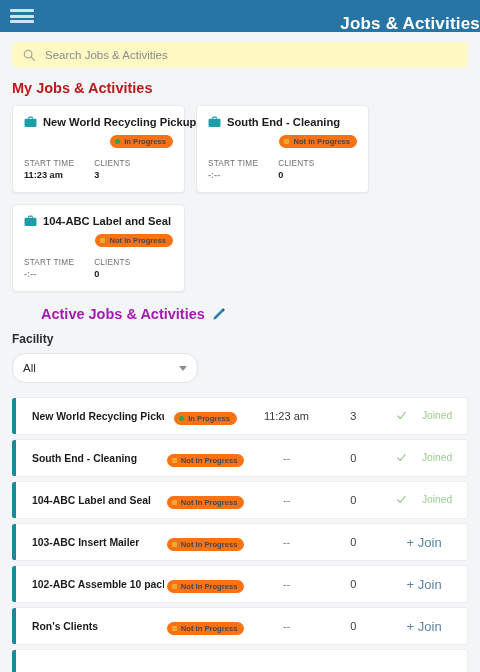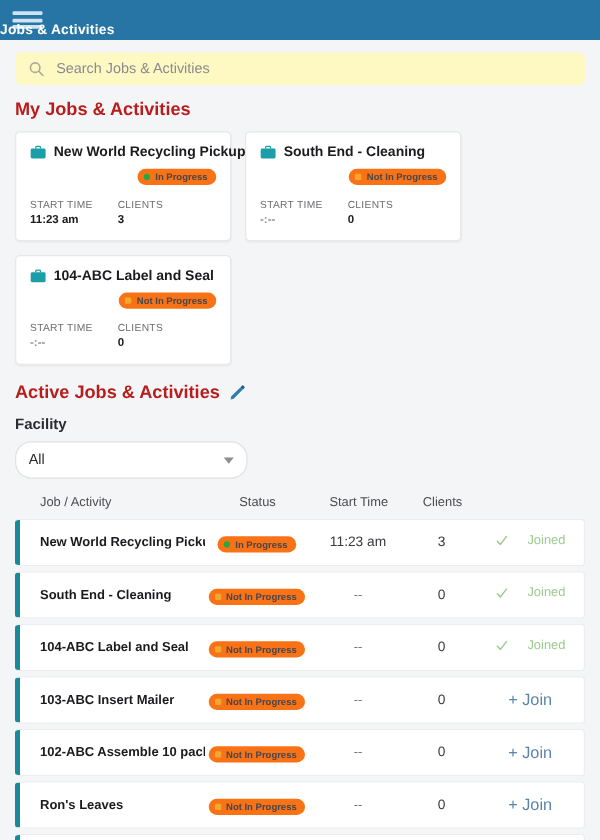--- a/index.html
+++ b/index.html
@@ -32,23 +32,23 @@
   }
   .hamburger span {
     display: block;
     height: 3px;
     background: #cfe4f2;
     border-radius: 1px;
   }
   .appbar-title {
     position: absolute;
     left: 0; right: 0;
-    text-align: left;
+    text-align: right;
     color: #ffffff;
-    font-size: 11px;
+    font-size: 17px;
     font-weight: bold;
     letter-spacing: .2px;
     pointer-events: none;
     margin-top: 16px;
   }
 
   
   .search-wrap { padding: 10px 12px 8px 12px; }
   .search-box {
     height: 26px;
@@ -79,21 +79,22 @@
   }
   .section-title-row {
     display: flex;
     align-items: center;
     gap: 7px;
     padding: 14px 12px 10px 12px;
   }
   .section-title-row .label {
     font-size: 14.5px;
     font-weight: bold;
-    color: #b91c1c;
+    color: #a21caf;
+    margin-left: 29px;
   }
   .pencil-icon { width: 14px; height: 14px; cursor: pointer; }
 
   
   .cards {
     display: flex;
     flex-wrap: wrap;
     gap: 11px;
     padding: 0 12px;
   }
@@ -356,27 +357,20 @@
 <div class="field-wrap">
   <div class="field-label">Facility</div>
   <div class="select">
     <span class="select-value">All</span>
     <span class="caret"></span>
   </div>
 </div>
 
 <div class="table">
 
-  <div class="thead">
-    <div class="th col-name">Job / Activity</div>
-    <div class="th col-status">Status</div>
-    <div class="th col-time">Start Time</div>
-    <div class="th col-clients">Clients</div>
-    <div class="th col-action"></div>
-  </div>
 
   <div class="row">
     <div class="cell name col-name">New World Recycling Pickup</div>
     <div class="col-status">
       <span class="badge">
         <span class="dot green"></span>
         <span>In Progress</span>
       </span>
     </div>
     <div class="cell time col-time">11:23 am</div>
@@ -455,21 +449,21 @@
       </span>
     </div>
     <div class="cell dash col-time">--</div>
     <div class="cell clients col-clients">0</div>
     <div class="col-action">
       <span class="join-link">+ Join</span>
     </div>
   </div>
 
   <div class="row">
-    <div class="cell name col-name">Ron's Leaves</div>
+    <div class="cell name col-name">Ron's Clients</div>
     <div class="col-status">
       <span class="badge">
         <span class="dot amber"></span>
         <span>Not In Progress</span>
       </span>
     </div>
     <div class="cell dash col-time">--</div>
     <div class="cell clients col-clients">0</div>
     <div class="col-action">
       <span class="join-link">+ Join</span>

